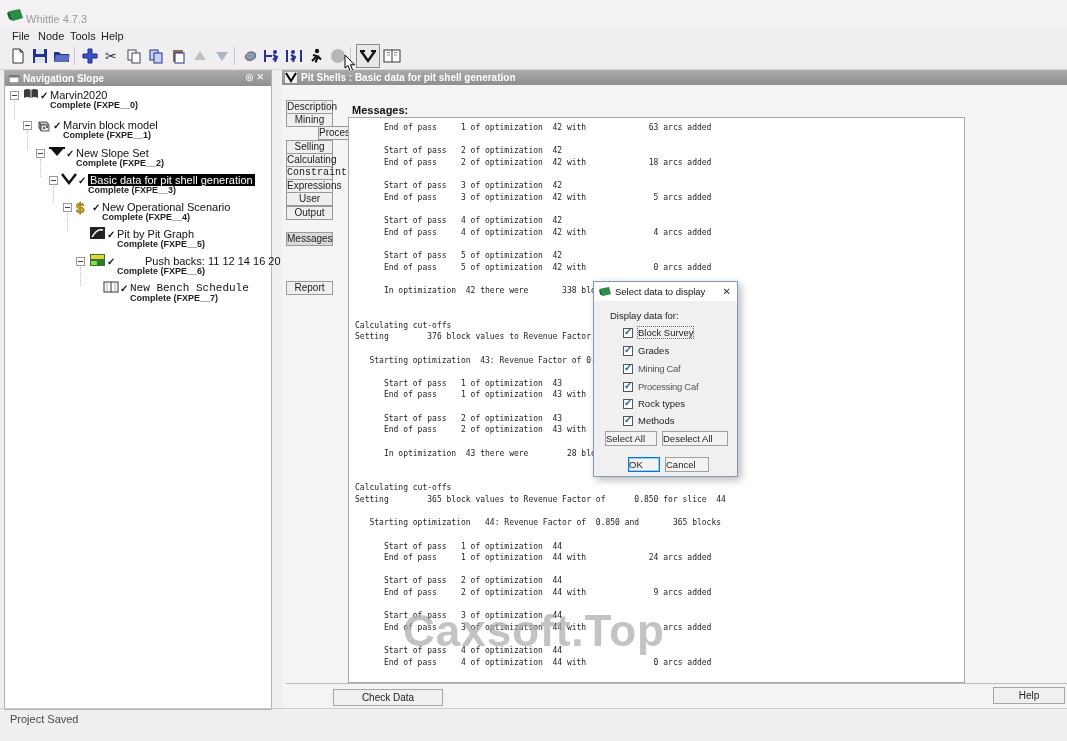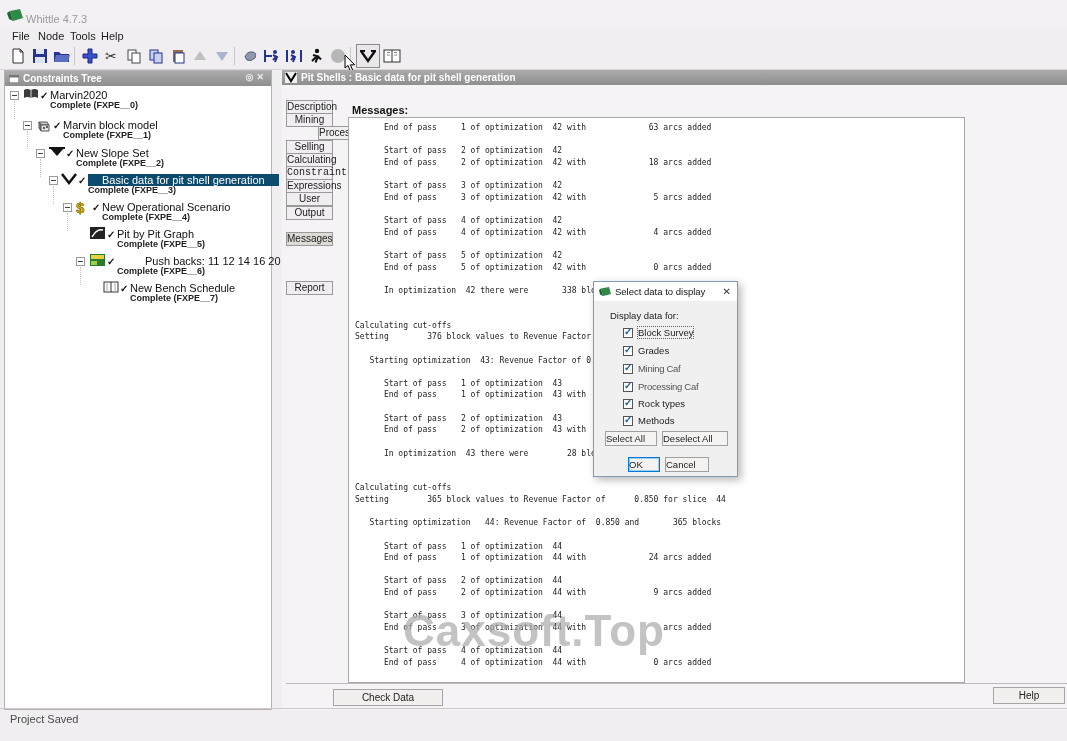--- a/index.html
+++ b/index.html
@@ -17,21 +17,21 @@
   .tbtn.pressed { border:1px solid #8a8a8a; background:#e9e7e9; width:24px; height:24px; top:0; }
   .tsep { position:absolute; top:3px; width:1px; height:18px; background:#c9c5c9; }
 
   
   #nav-panel { left:4px; top:70px; width:268px; height:640px; background:#ffffff; border:1px solid #b6b2b6; }
   .panel-header { position:absolute; left:0; top:0; right:0; height:15px;
      background:linear-gradient(#ababab,#8e8e8e); color:#fff; font-size:10px; font-weight:bold;
      display:flex; align-items:center; padding:0 4px; gap:4px; }
   .hdr-icons { position:absolute; right:4px; top:1px; color:#eee; font-size:9px; letter-spacing:3px; }
   .tree-row-label { position:absolute; font-size:11px; color:#111; white-space:nowrap; }
-  .tree-row-label.selected { background:#0c4a6e; color:#fff; padding:0 14px; }
+  .tree-row-label.selected { background:#000000; color:#fff; padding:0 2px; }
   .tree-sub { position:absolute; font-size:9px; font-weight:bold; color:#222; white-space:nowrap; }
   .expand-box { position:absolute; width:9px; height:9px; border:1px solid #9a9a9a; background:#fff; }
   .expand-box::after { content:""; position:absolute; left:1px; right:1px; top:3px; height:1px; background:#444; }
   .tree-check { position:absolute; font-size:10px; font-weight:bold; color:#111; }
   .tree-icon { position:absolute; }
   .tree-line { position:absolute; width:1px; border-left:1px dotted #c4c4c4; }
 
   
   #main-panel { left:282px; top:70px; width:785px; height:640px; background:#f5f3f5; }
   #main-header { left:282px; top:70px; width:785px; height:15px;
@@ -212,21 +212,21 @@
     <polygon points="1,0 1,13 4,10.5 6.2,16 8.6,15 6.4,9.8 10.6,9.8" fill="#fff" stroke="#000" stroke-width="1"></polygon>
   </svg>
 </span>
 
 <div class="abs" id="nav-panel">
   <div class="panel-header">
     <svg width="10" height="8">
         <rect x="0" y="0" width="10" height="8" fill="#fff" stroke="#555"></rect>
         <rect x="0" y="0" width="10" height="2.5" fill="#777"></rect>
       </svg>
-    <span>Constraints Tree</span>
+    <span>Navigation Slope</span>
     <span class="hdr-icons">◎✕</span>
   </div>
   <div id="tree-body">
       <span class="expand-box" style="left: 5px; top: 20px;"></span>
       <span class="tree-line" style="left: 9px; top: 30px; height: 18px;"></span>
       <span class="tree-icon" style="left: 18px; top: 17px;">
         <svg width="16" height="12">
           <path d="M1,2 q3,-2 7,0 q4,-2 7,0 v8 q-3,-2 -7,0 q-4,-2 -7,0 z" fill="#3b3b3b"></path>
           <line x1="8" y1="2" x2="8" y2="10" stroke="#ddd"></line>
         </svg>
@@ -302,21 +302,21 @@
       <span class="tree-sub" style="left: 112px; top: 195px;">Complete (FXPE__6)</span>
       <span class="tree-icon" style="left: 98px; top: 210px;">
         <svg width="16" height="12">
           <rect x="1" y="1" width="14" height="10" fill="#fff" stroke="#333"></rect>
           <line x1="8" y1="1" x2="8" y2="11" stroke="#333"></line>
           <line x1="4" y1="1" x2="4" y2="11" stroke="#aaa"></line>
           <line x1="12" y1="1" x2="12" y2="11" stroke="#aaa"></line>
         </svg>
       </span>
       <span class="tree-check" style="left: 115px; top: 212px;">✓</span>
-      <span class="tree-row-label" style="left: 125px; top: 211px;">New Bench Schedule</span>
+      <span class="tree-row-label" style="left: 125px; top: 211px; font-family: Liberation Mono, monospace;">New Bench Schedule</span>
       <span class="tree-sub" style="left: 125px; top: 222px;">Complete (FXPE__7)</span>
     </div>
 </div>
 
 <div class="abs" id="main-panel"></div>
 <div class="abs" id="main-header">
   <svg width="12" height="11">
       <rect x="0" y="0" width="12" height="11" fill="#f0f0f0"></rect>
       <path d="M1,1 L6,9 L11,1" stroke="#000" stroke-width="2" fill="none"></path>
     </svg>

